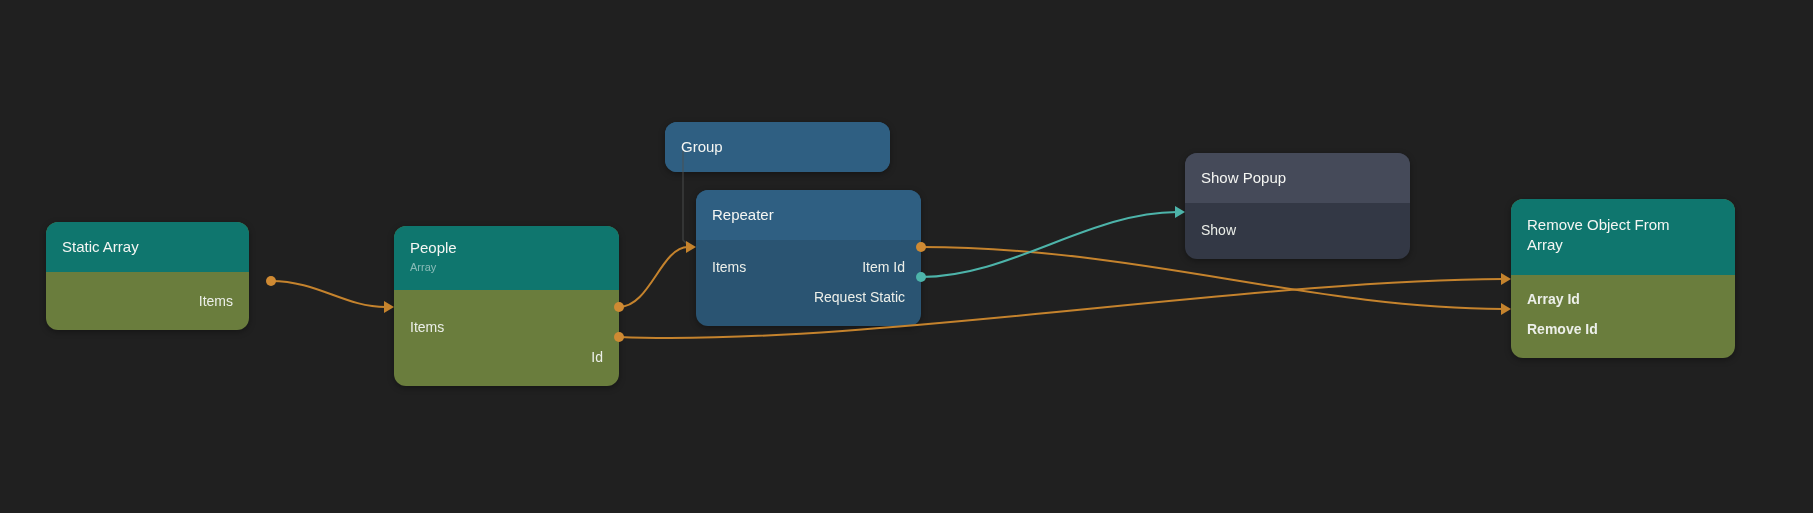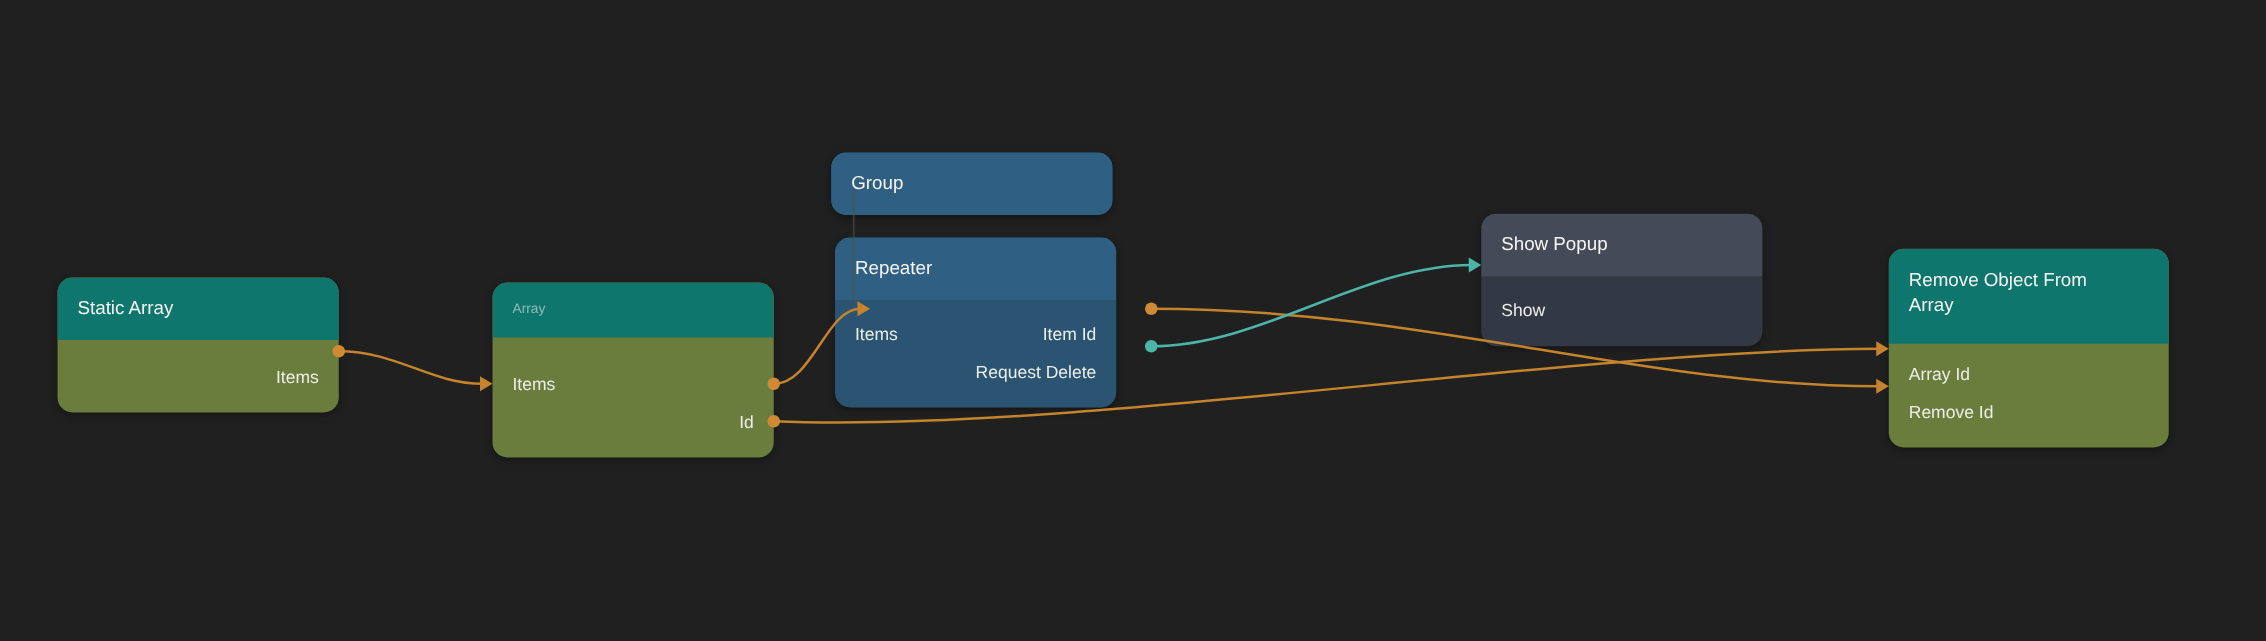--- a/index.html
+++ b/index.html
@@ -65,82 +65,83 @@
     align-items: center;
   }
   .port-row--right { justify-content: flex-end; }
   .port-row--between { justify-content: space-between; }
 </style>
 </head>
 <body>
 
 <div class="canvas">
 
-  <div class="node node--green" style="left:46px; top:202px; width:225px;">
+  <div class="node node--green" style="left:46px; top:202px; width:203px;">
     <div class="hd hd--single">
       <span class="node__title" style="line-height:50px">Static Array</span>
     </div>
     <div class="body" style="padding-top:14px;">
       <div class="port-row port-row--right">
         <span>Items</span>
       </div>
     </div>
   </div>
 
   <div class="node node--green" style="left:394px; top:206px; width:225px;">
     <div class="hd hd--stack">
+      <span class="node__title">People</span>
       <span class="node__subtitle">Array</span>
     </div>
     <div class="body" style="padding-top:22px;">
       <div class="port-row">
         <span>Items</span>
       </div>
       <div class="port-row port-row--right">
         <span>Id</span>
       </div>
     </div>
   </div>
 
   <div class="node node--blue" style="left:665px; top:102px; width:225px; height:50px; background:#2f5f82;">
     <div class="hd hd--single">
       <span class="node__title" style="line-height:50px">Group</span>
     </div>
   </div>
 
-  <div class="node node--blue" style="left:668px; top:170px; width:225px;">
+  <div class="node node--blue" style="left:696px; top:170px; width:225px;">
     <div class="hd hd--single">
       <span class="node__title" style="line-height:50px">Repeater</span>
     </div>
     <div class="body" style="padding-top:12px;">
       <div class="port-row port-row--between">
         <span>Items</span>
         <span>Item Id</span>
       </div>
       <div class="port-row port-row--right">
-        <span>Request Delete</span>
+        <span>Request Static</span>
       </div>
     </div>
   </div>
 
-  <div class="node node--slate" style="left:1185px; top:151px; width:225px;">
+  <div class="node node--slate" style="left:1185px; top:133px; width:225px;">
     <div class="hd hd--single">
       <span class="node__title" style="line-height:50px">Show Popup</span>
     </div>
     <div class="body" style="padding-top:12px;">
       <div class="port-row">
         <span>Show</span>
       </div>
     </div>
   </div>
 
   <div class="node node--green" style="left:1511px; top:179px; width:224px;">
     <div class="hd hd--stack-lg">
       <span class="node__title node__title--wrap">Remove Object From Array</span>
     </div>
-    <div class="body" style="padding-top:9px;">
+    <div class="body" style="padding-top:9px;font-weight:bold;">
       <div class="port-row">
         <span>Array Id</span>
       </div>
       <div class="port-row">
         <span>Remove Id</span>
       </div>
     </div>
   </div>
 
   <svg class="wires" viewBox="0 0 1813 513">

